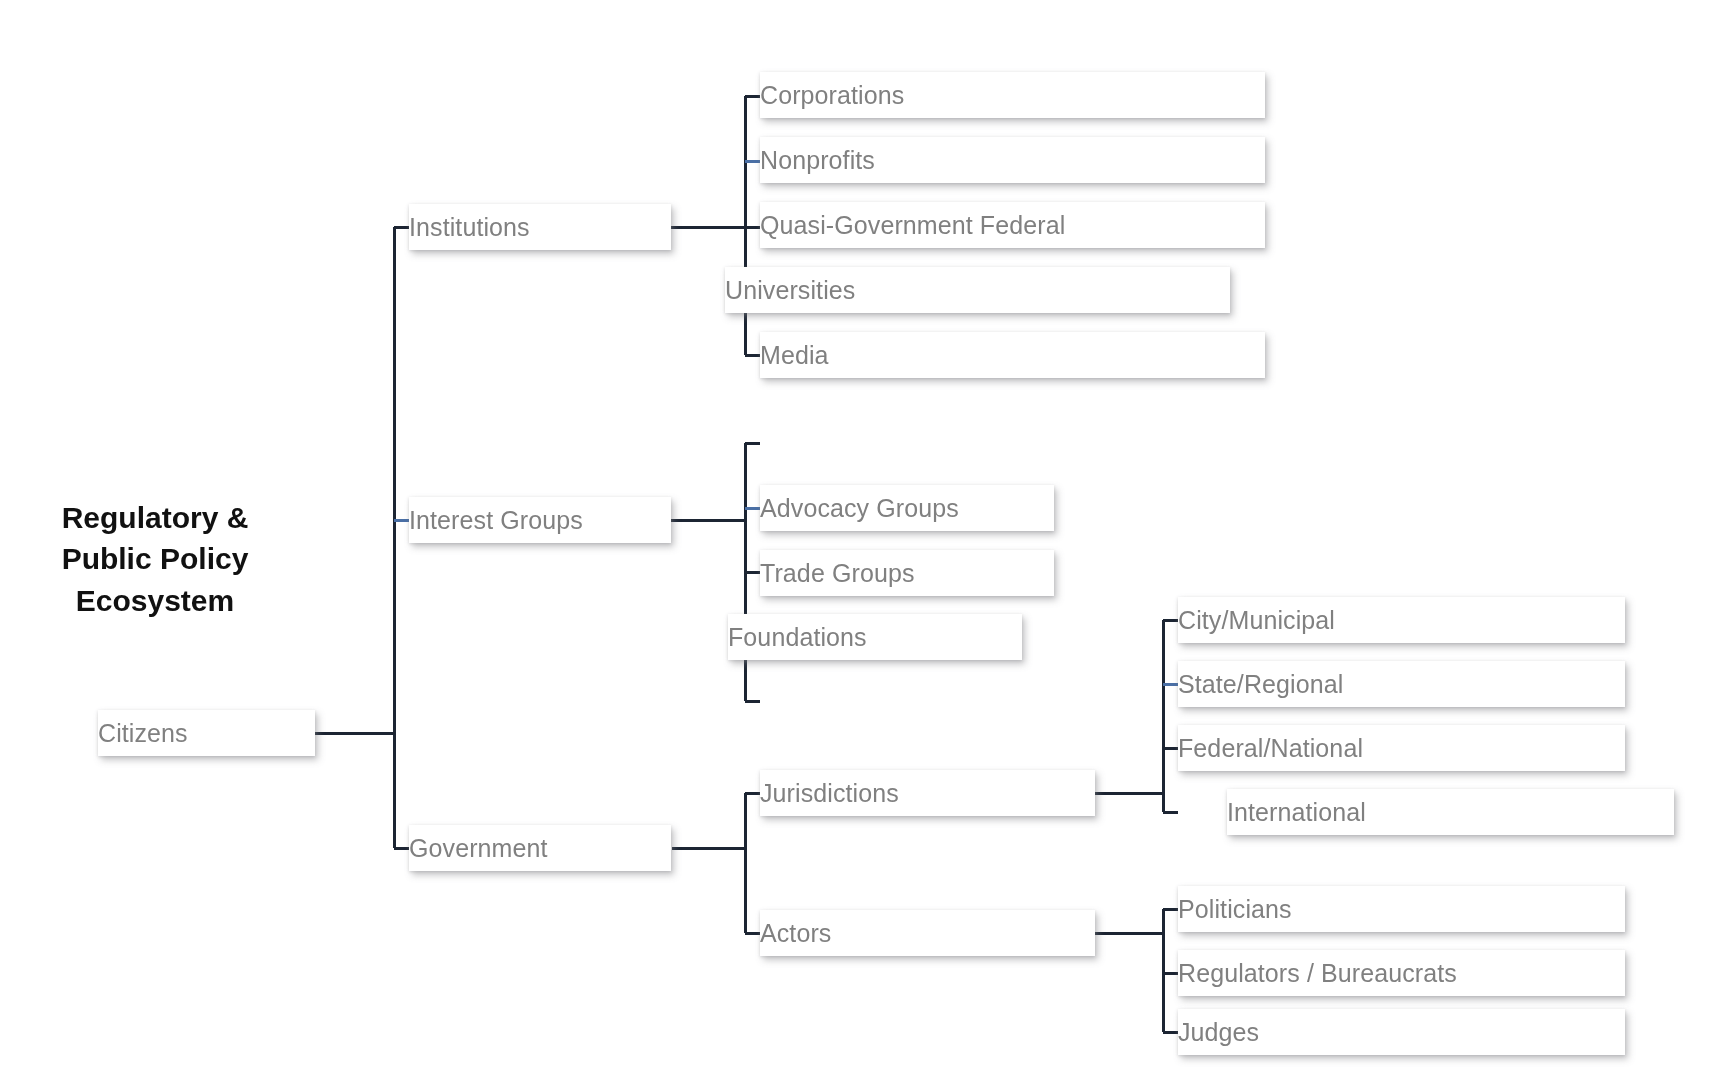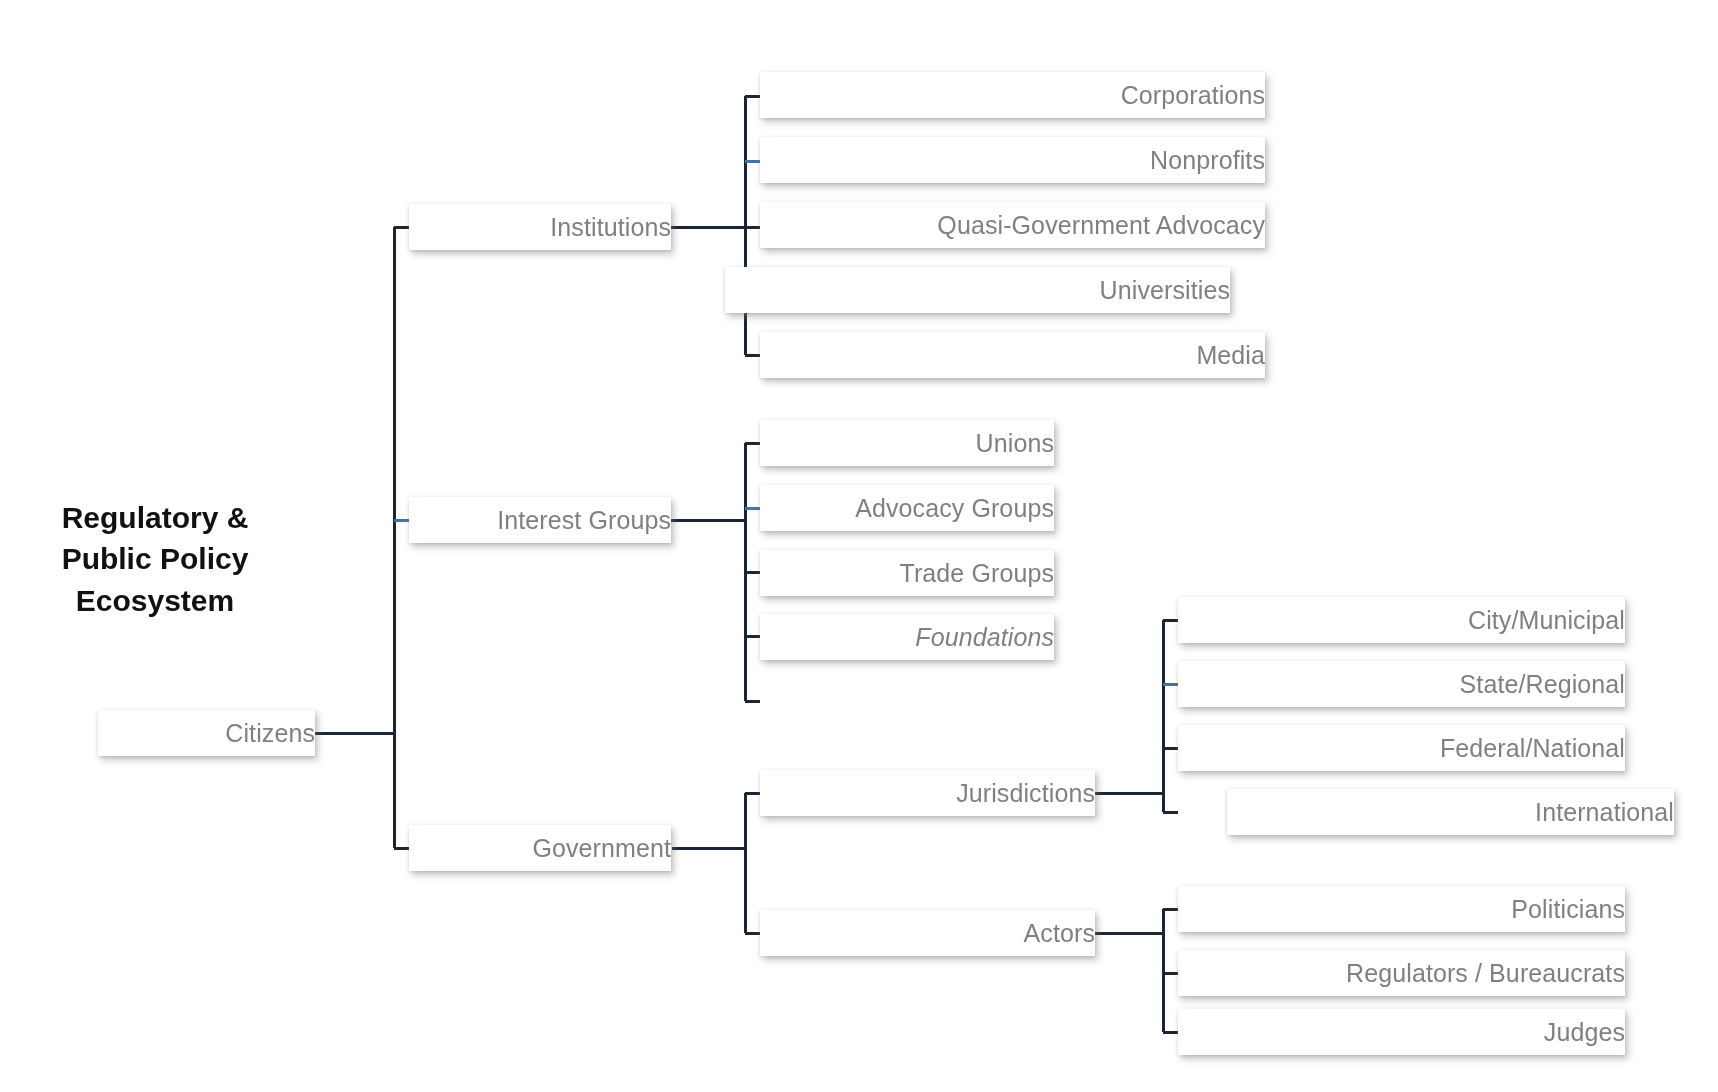--- a/index.html
+++ b/index.html
@@ -24,21 +24,21 @@
     width: 1718px;
     height: 1092px;
     pointer-events: none;
   }
   .node {
     position: absolute;
     background: #ffffff;
     box-sizing: border-box;
     display: flex;
     align-items: center;
-    justify-content: flex-end;
+    justify-content: flex-start;
     color: #808080;
     font-size: 25px;
     font-weight: 400;
     line-height: 1;
     letter-spacing: 0.1px;
     white-space: nowrap;
     box-shadow: 3px 4px 7px rgba(120,120,125,0.42),
                 0 1px 3px rgba(140,140,145,0.30);
     z-index: 2;
   }
@@ -125,39 +125,36 @@
     <span>Government</span>
   </div>
 
   <div class="node" style="left:760px; top:72px; width:505px; height:46px;">
     <span>Corporations</span>
   </div>
   <div class="node" style="left:760px; top:137px; width:505px; height:46px;">
     <span>Nonprofits</span>
   </div>
   <div class="node" style="left:760px; top:202px; width:505px; height:46px;">
-    <span>Quasi-Government Advocacy</span>
+    <span>Quasi-Government Federal</span>
   </div>
   <div class="node" style="left:725px; top:267px; width:505px; height:46px;">
     <span>Universities</span>
   </div>
   <div class="node" style="left:760px; top:332px; width:505px; height:46px;">
     <span>Media</span>
   </div>
 
-  <div class="node" style="left:760px; top:420px; width:294px; height:46px;">
-    <span>Unions</span>
-  </div>
   <div class="node" style="left:760px; top:485px; width:294px; height:46px;">
     <span>Advocacy Groups</span>
   </div>
   <div class="node" style="left:760px; top:550px; width:294px; height:46px;">
     <span>Trade Groups</span>
   </div>
-  <div class="node" style="left:760px; top:614px; width:294px; height:46px;font-style:italic;">
+  <div class="node" style="left:728px; top:614px; width:294px; height:46px;">
     <span>Foundations</span>
   </div>
 
   <div class="node" style="left:760px; top:770px; width:335px; height:46px;">
     <span>Jurisdictions</span>
   </div>
   <div class="node" style="left:760px; top:910px; width:335px; height:46px;">
     <span>Actors</span>
   </div>
 

